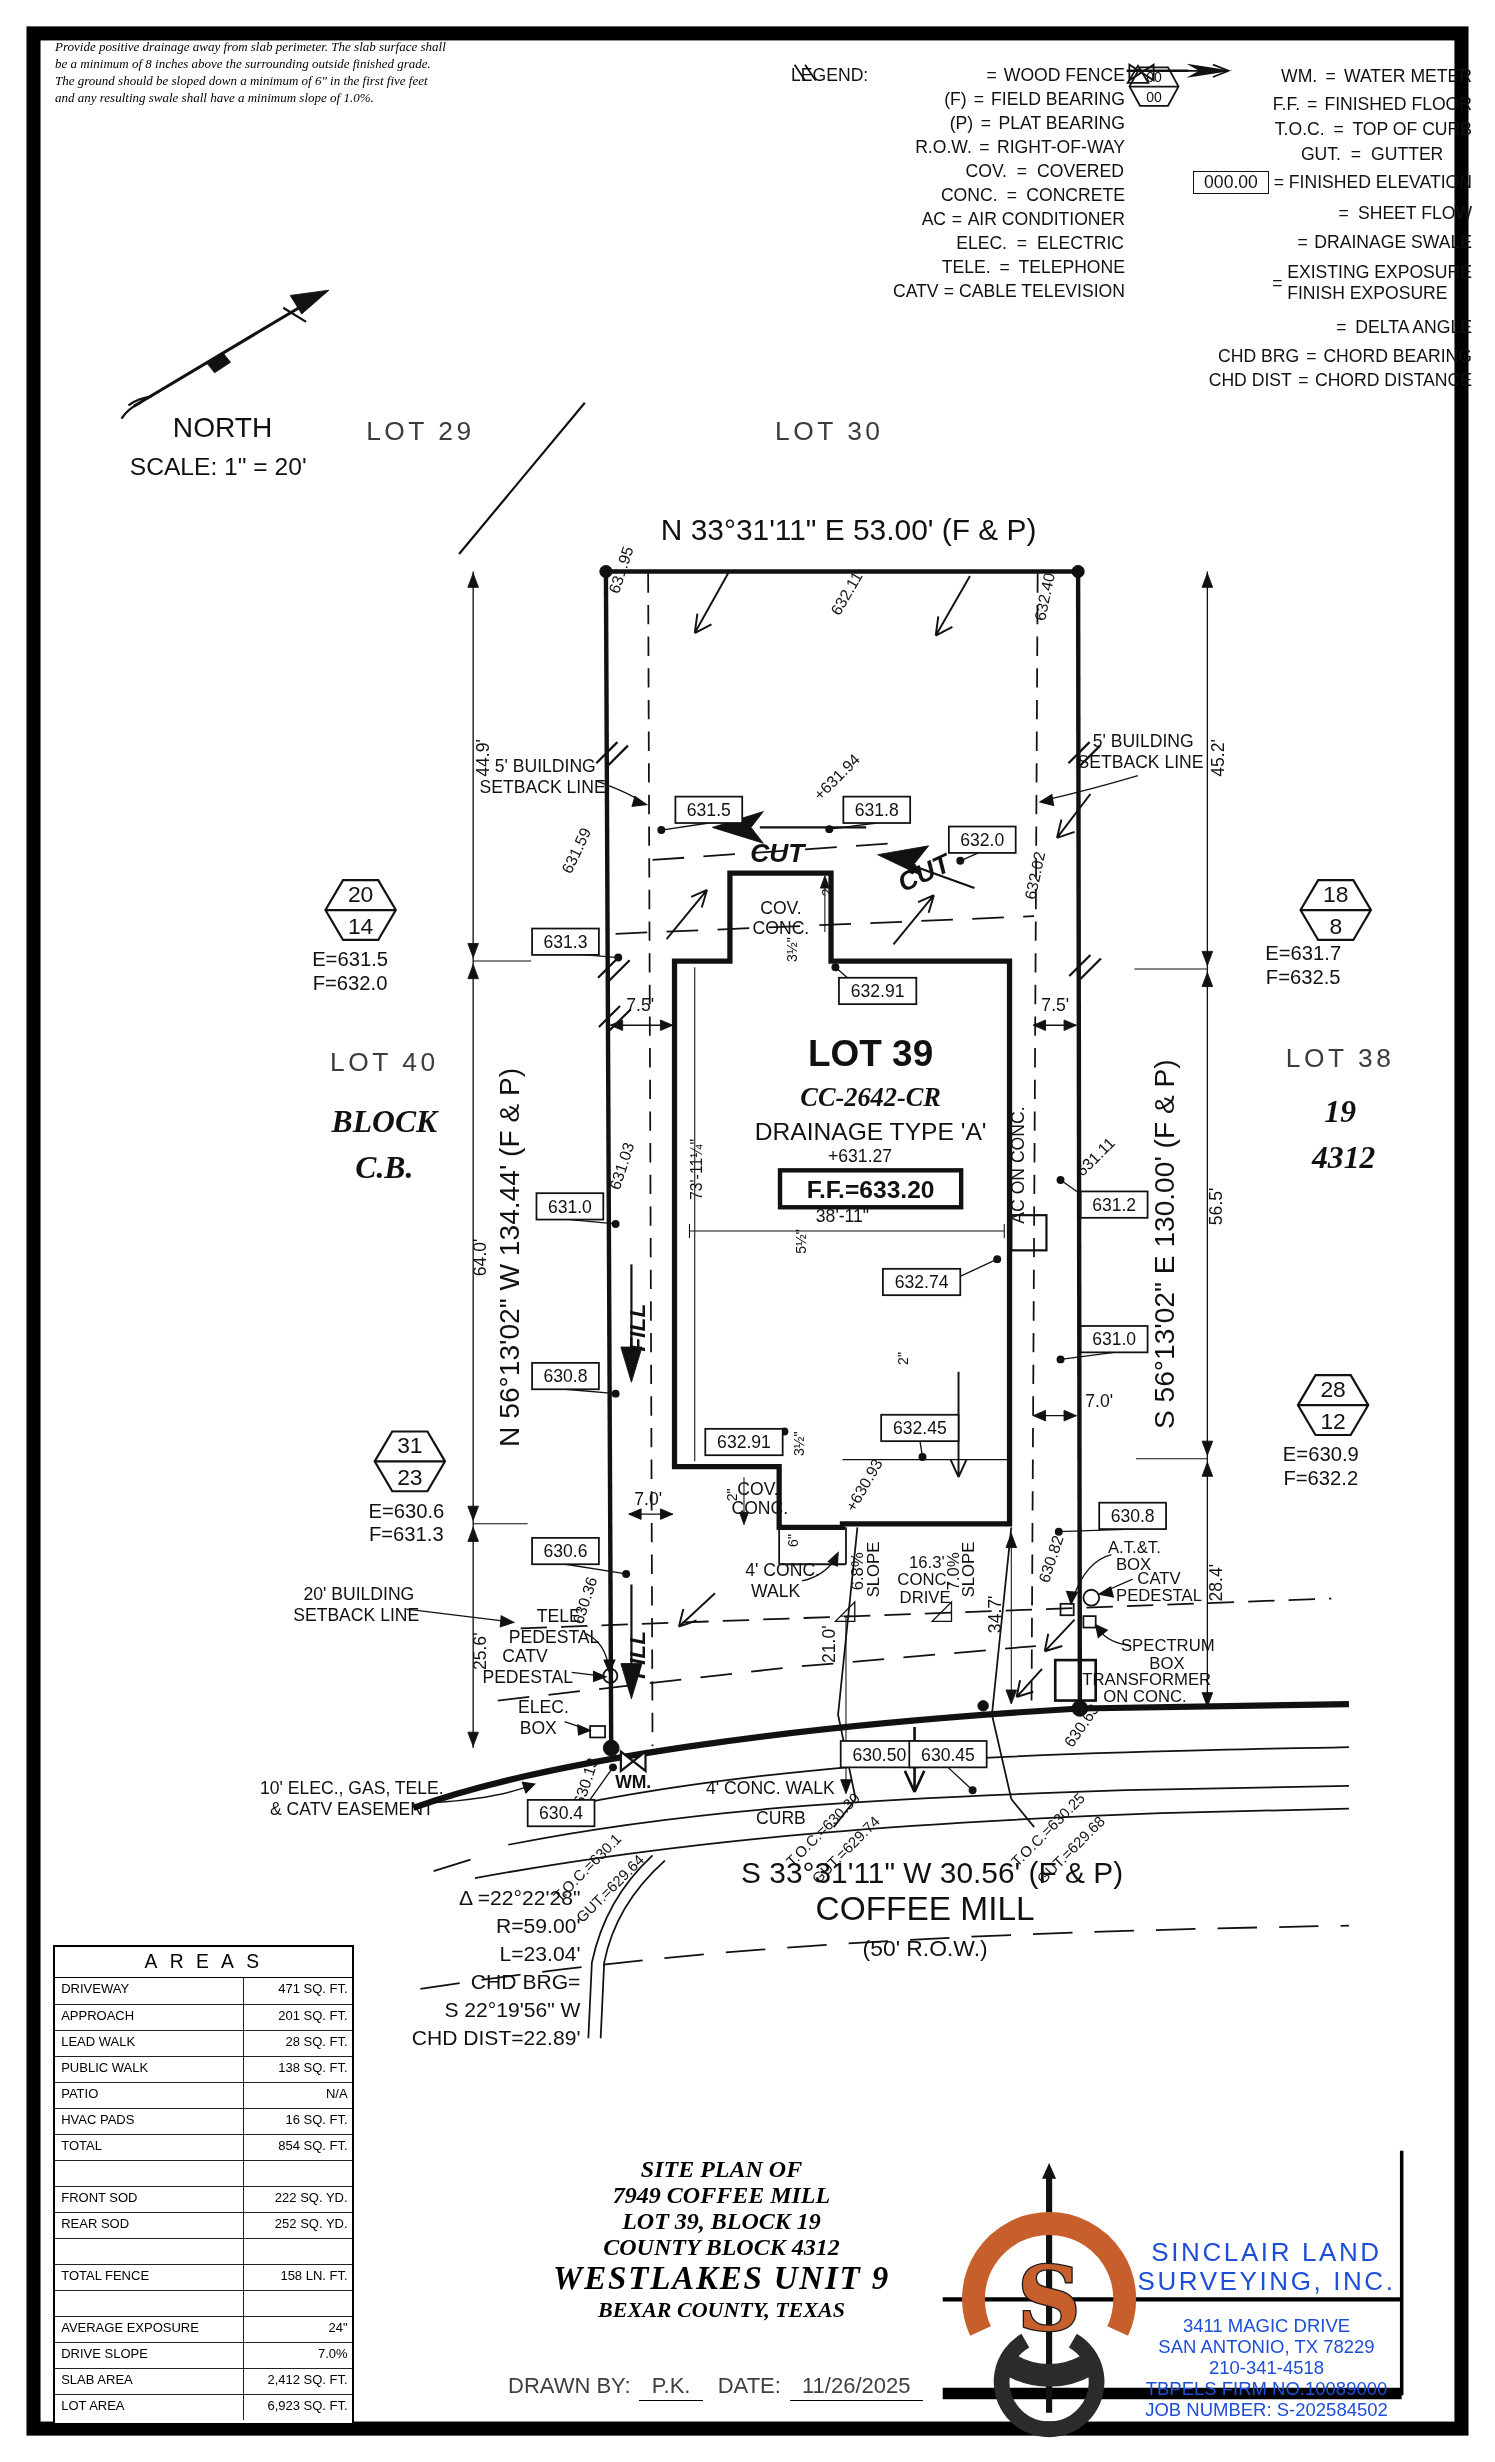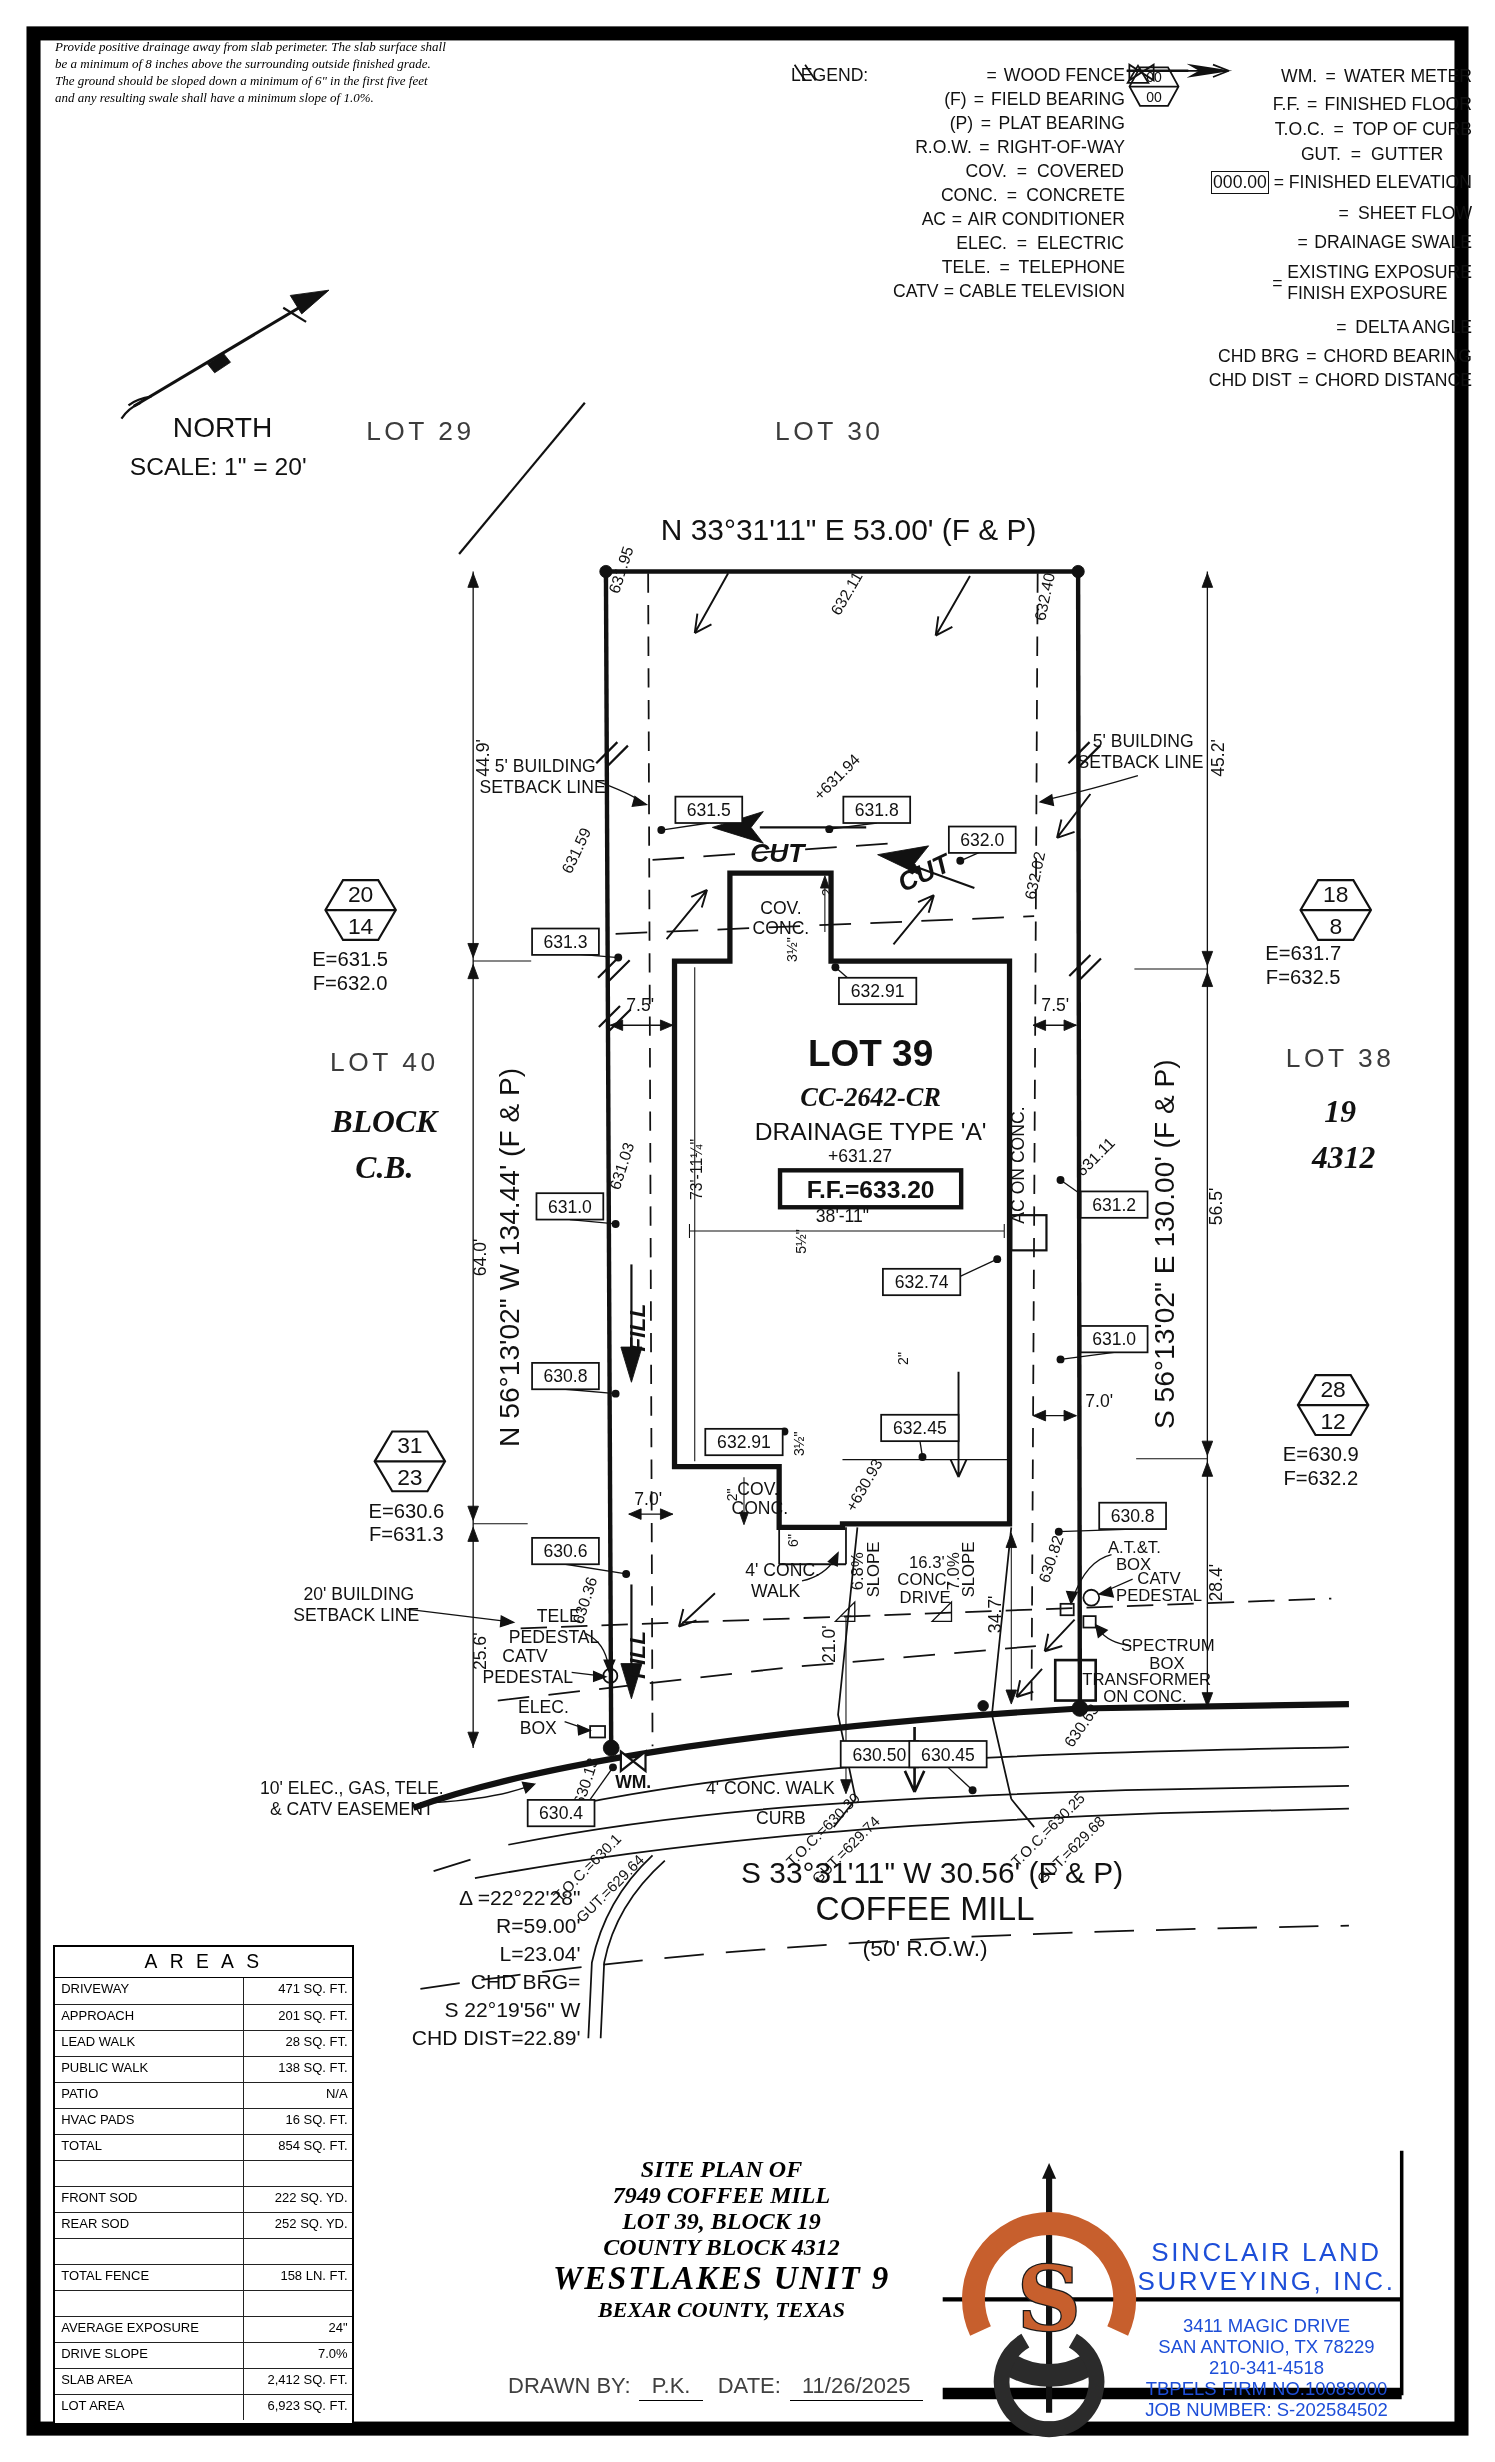--- a/index.html
+++ b/index.html
@@ -20,21 +20,21 @@
   .legend{left:791px;top:51px;width:682px;font-family:"Liberation Sans",sans-serif;font-size:17.6px;color:#111}
   .lcol{position:absolute;left:0;top:12.3px;width:334px}
   .lcol2{position:absolute;left:334px;top:10.6px;width:347px}
   .lrow,.l2row{display:flex;align-items:center;white-space:nowrap}
   .lrow{height:24px}
   .lg-label{width:77px}
   .lg-sym{width:76px;text-align:right}
   .l2sym{width:139px;text-align:right;display:flex;justify-content:flex-end;align-items:center;gap:3.5px}
   .lg-eq{width:30px;text-align:center}
   .lg-desc{flex:1}
-  .lg-box{border:1.8px solid #111;padding:0 1px}
+  .lg-box{border:1.8px solid #111;padding:0 10px}
   .desc2{line-height:1.15}
   
   .areas{left:53px;top:1945px;width:301px;height:480px;border:2.6px solid #000;font-family:"Liberation Sans",sans-serif;color:#000;background:#fff;box-sizing:border-box}
   .areas .ttl{height:30px;line-height:30px;text-align:center;font-size:19.3px;letter-spacing:12.3px;border-bottom:1.8px solid #000;padding-left:9px}
   .arow{display:flex;height:26px;border-top:1.4px solid #222;box-sizing:border-box;font-size:13px}
   .arow:first-of-type{border-top:none}
   .alabel{width:188px;padding:2.6px 0 0 6.2px;box-sizing:border-box}
   .aval{flex:1;text-align:right;padding:2.6px 4.4px 0 0;border-left:1.4px solid #222;box-sizing:border-box}
   
   .tblock{left:528px;top:2156px;width:387px;text-align:center;font-family:"Liberation Serif",serif;font-style:italic;font-weight:700;color:#000}

